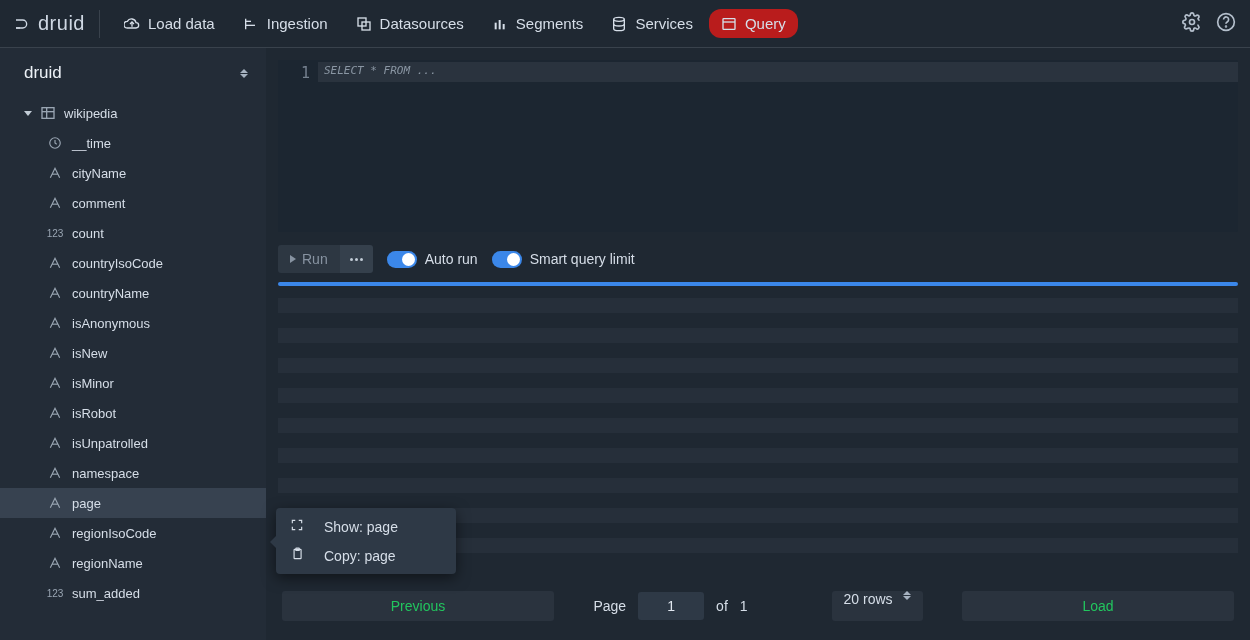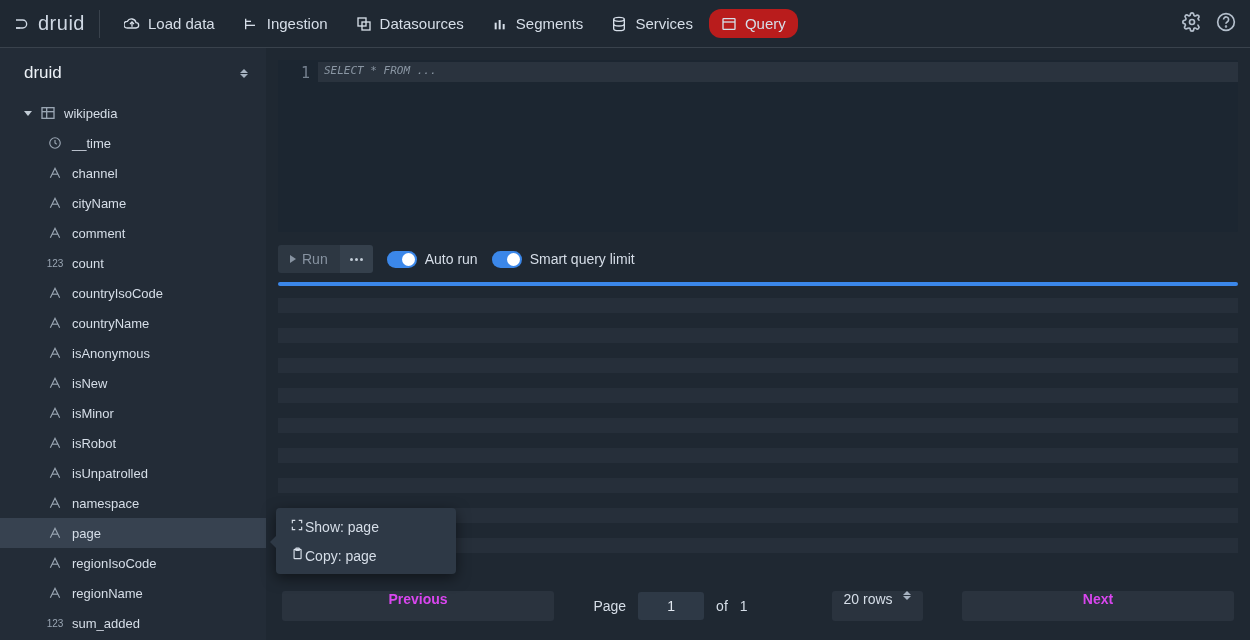--- a/index.html
+++ b/index.html
@@ -120,21 +120,21 @@
     position: absolute;
     left: -6px;
     top: 28px;
     border-top: 6px solid transparent;
     border-bottom: 6px solid transparent;
     border-right: 6px solid #2e3946;
   }
   .ctx-item {
     display: flex;
     align-items: center;
-    gap: 1px;
+    gap: 20px;
     padding: 6px 14px;
     cursor: pointer;
   }
   .ctx-item svg { width: 14px; height: 14px; }
   
   .main { flex: 1; display: flex; flex-direction: column; padding: 12px; }
   .editor {
     height: 172px;
     background: #1c2631;
     border-radius: 2px;
@@ -241,27 +241,26 @@
     display: flex;
     align-items: center;
     justify-content: space-between;
     padding: 0 4px;
     margin-top: 6px;
   }
   .pg-btn {
     width: 272px;
     height: 30px;
     background: #2a333e;
-    color: #d946ef;
+    color: #22c55e;
     border-radius: 3px;
     display: flex;
-    align-items: flex-start;
+    align-items: center;
     justify-content: center;
     cursor: default;
-    font-weight: bold;
   }
   .pager-center { display: flex; align-items: center; gap: 12px; }
   .pg-input {
     width: 66px; height: 28px;
     background: #2e3946;
     border: none;
     border-radius: 3px;
     color: #e2e8f0;
     text-align: center;
     font-size: 14px;
@@ -414,29 +413,20 @@
             </span>
             <span class="col-name">__time</span>
           </div>
           <div class="tree-item column">
             <span class="type-icon">
               <svg viewBox="0 0 24 24" width="14" height="14" fill="none" stroke="#9aa6b3" stroke-width="2">
                 <path d="M4 20 L12 4 L20 20"></path>
                 <path d="M7 14h10"></path>
               </svg>
             </span>
-            <span class="col-name">channel</span>
-          </div>
-          <div class="tree-item column">
-            <span class="type-icon">
-              <svg viewBox="0 0 24 24" width="14" height="14" fill="none" stroke="#9aa6b3" stroke-width="2">
-                <path d="M4 20 L12 4 L20 20"></path>
-                <path d="M7 14h10"></path>
-              </svg>
-            </span>
             <span class="col-name">cityName</span>
           </div>
           <div class="tree-item column">
             <span class="type-icon">
               <svg viewBox="0 0 24 24" width="14" height="14" fill="none" stroke="#9aa6b3" stroke-width="2">
                 <path d="M4 20 L12 4 L20 20"></path>
                 <path d="M7 14h10"></path>
               </svg>
             </span>
             <span class="col-name">comment</span>
@@ -650,18 +640,18 @@
         <div style="width:60px"></div>
         <div class="rows-select">
           <span>20 rows</span>
           <span class="sort-icon">
               <span class="up"></span>
               <span class="dn"></span>
             </span>
         </div>
       </div>
       <div class="pg-btn">
-        <span>Next</span>
+        <span>Load</span>
       </div>
     </div>
 
   </div>
 </div>
 
 </body></html>

